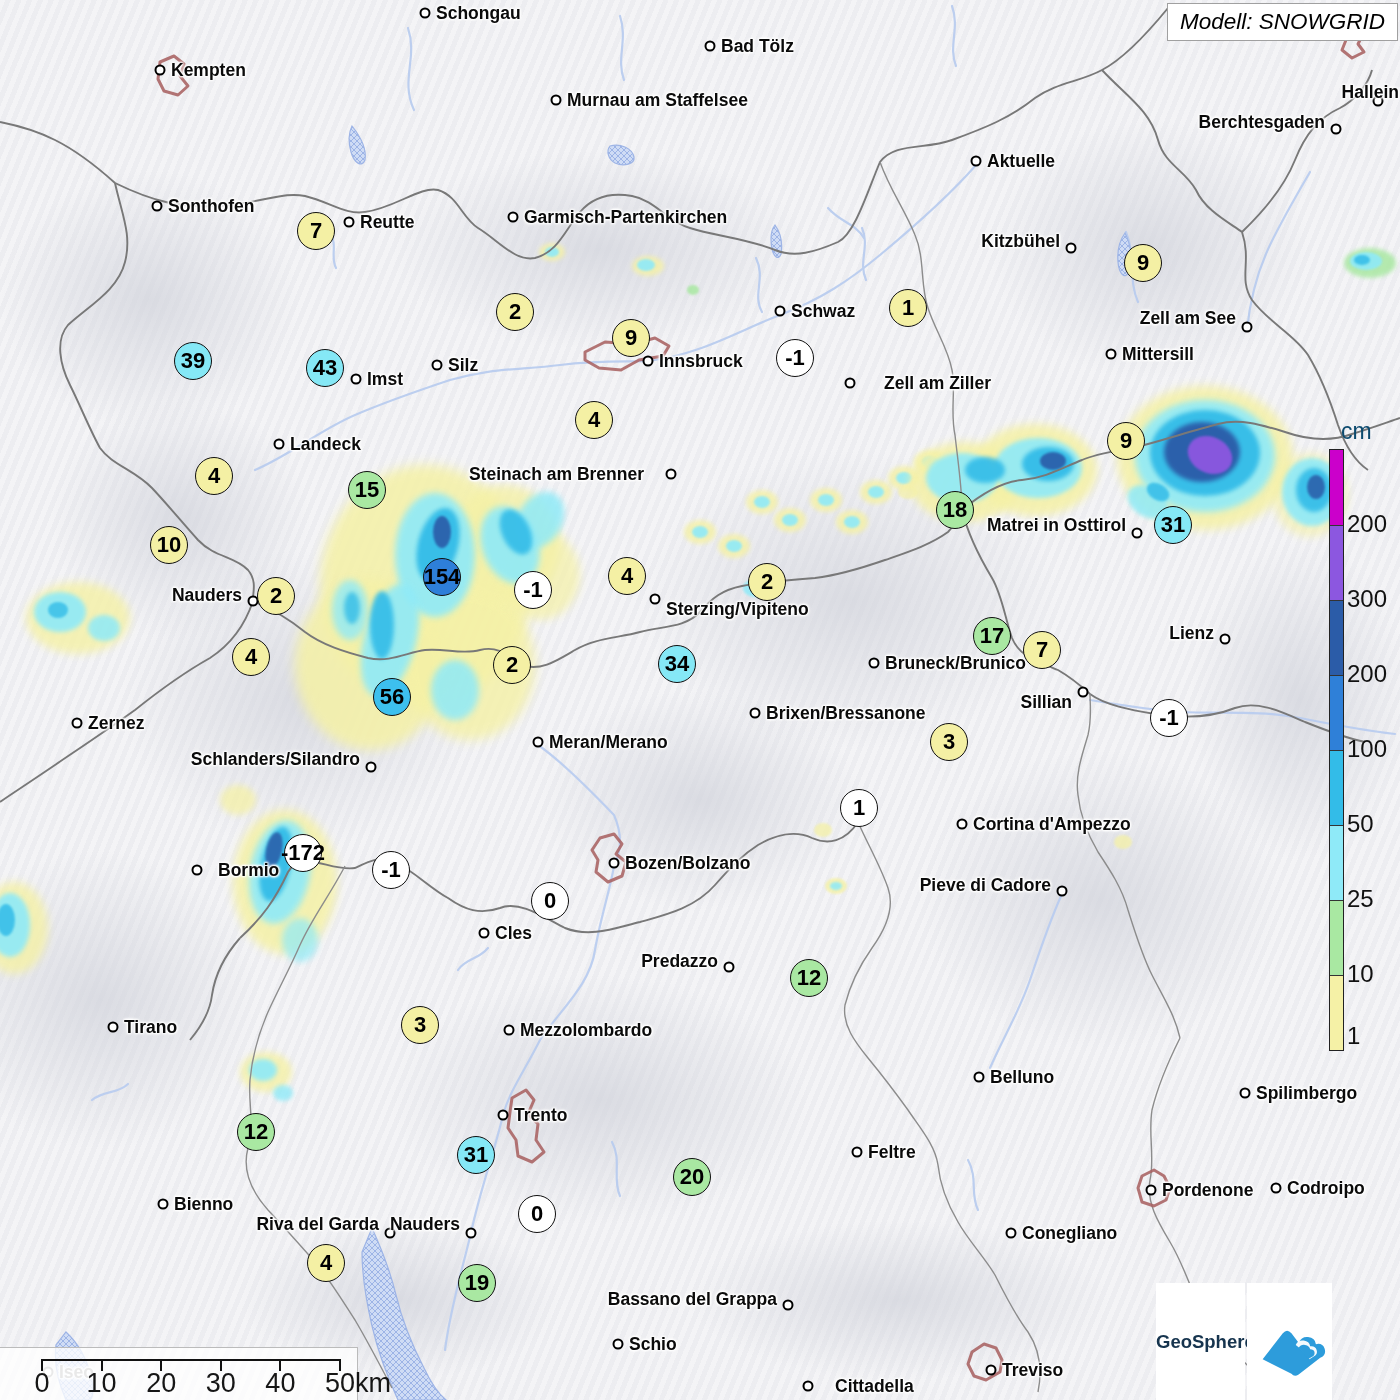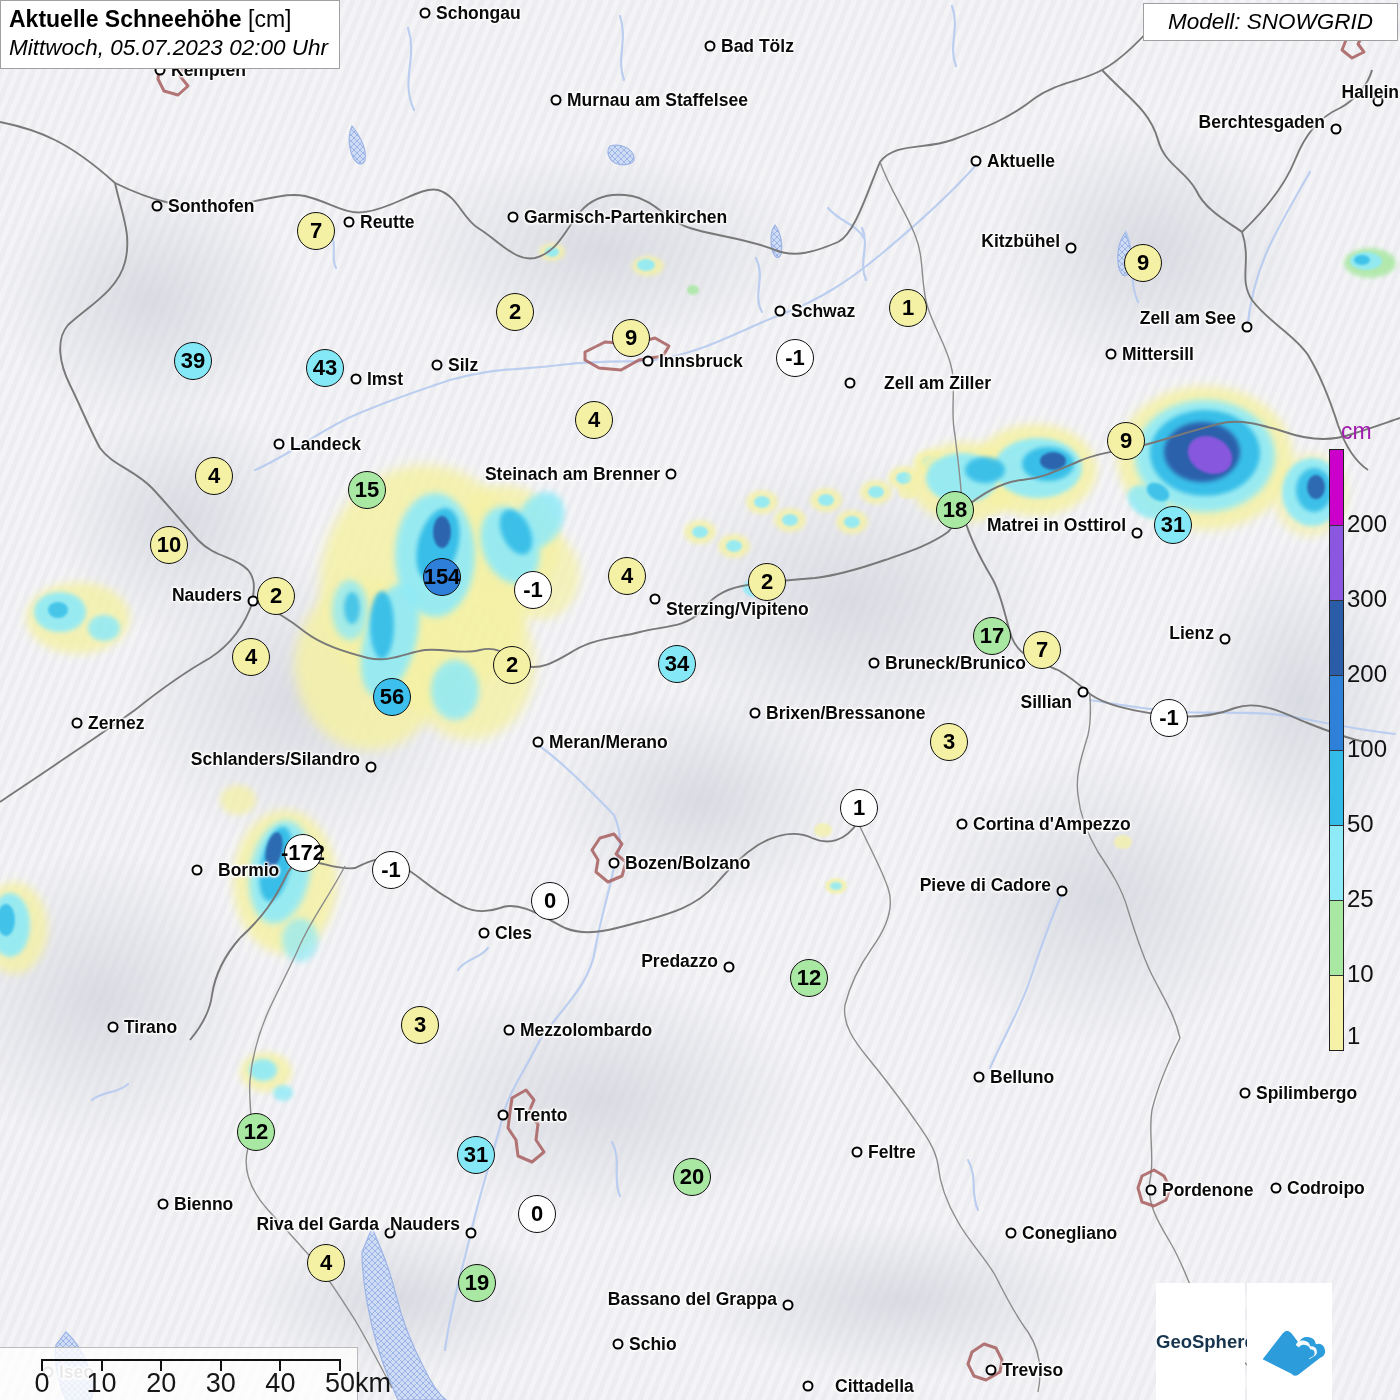--- a/index.html
+++ b/index.html
@@ -19,23 +19,23 @@
   .clabel{position:absolute;font-weight:bold;font-size:17.5px;color:#0a0a0a;white-space:nowrap;z-index:21;
      text-shadow:-1px -1px 2px #fff,1px -1px 2px #fff,-1px 1px 2px #fff,1px 1px 2px #fff,0 0 5px #fff;
      transform:translateY(-50%);}
   .clabel.left{transform:translate(-100%,-50%);}
   .clabel.faint{color:#9a9a9a;}
   .panel{position:absolute;background:#fff;border:1px solid #a0a0a0;z-index:50;}
   .title-box{left:0;top:0;padding:5px 11px 7px 8px;}
   .title-line{font-size:23px;color:#000;}
   .title-line b{font-weight:bold;}
   .subtitle-line{font-size:22.5px;font-style:italic;color:#000;margin-top:2px;}
-  .model-box{top:3px;right:2px;padding:5px 24px;font-size:22.5px;font-style:italic;color:#000;}
+  .model-box{top:3px;right:2px;padding:5px 12px;font-size:22.5px;font-style:italic;color:#000;}
   .legend{position:absolute;inset:0;z-index:40;pointer-events:none;}
-  .legend-unit{position:absolute;left:1341px;top:431px;transform:translateY(-50%);font-size:23px;color:#a21caf;}
+  .legend-unit{position:absolute;left:1341px;top:431px;transform:translateY(-50%);font-size:23px;color:#0c4a6e;}
   .legend-bar{position:absolute;left:1329px;top:449px;width:13px;border:1px solid #222;box-sizing:content-box;}
   .legend-seg{width:13px;height:75px;border-top:1px solid #333;box-sizing:border-box;}
   .legend-seg:first-child{border-top:none;}
   .lgl{position:absolute;left:1347px;transform:translateY(-50%);font-size:24px;color:#111;}
   .scalebar{position:absolute;left:0;top:1347px;width:357px;height:53px;background:rgba(255,255,255,.78);
      border:1px solid #bbb;border-left:none;border-bottom:none;z-index:45;}
   .sb-line{position:absolute;left:42px;top:11px;width:299px;height:2px;background:#111;}
   .sb-tick{position:absolute;top:11px;width:2px;height:12px;background:#111;}
   .sb-label{position:absolute;top:20px;font-size:27px;color:#161616;transform:translateX(-50%);}
   .logo-box{position:absolute;background:#fff;z-index:46;display:flex;flex-direction:row;align-items:center;}
@@ -253,21 +253,21 @@
       <div class="clabel" style="top: 361px; left: 659px;">Innsbruck</div>
       <div class="marker" style="left: 437px; top: 365px;"></div>
       <div class="clabel" style="top: 365px; left: 448px;">Silz</div>
       <div class="marker" style="left: 356px; top: 379px;"></div>
       <div class="clabel" style="top: 379px; left: 367px;">Imst</div>
       <div class="marker" style="left: 850px; top: 383px;"></div>
       <div class="clabel" style="top: 383px; left: 884px; text-align: right;">Zell am Ziller</div>
       <div class="marker" style="left: 279px; top: 444px;"></div>
       <div class="clabel" style="top: 444px; left: 290px;">Landeck</div>
       <div class="marker" style="left: 671px; top: 474px;"></div>
-      <div class="clabel left" style="top: 474px; left: 660px;">Steinach am Brenner</div>
+      <div class="clabel left" style="top: 474px; left: 644px;">Steinach am Brenner</div>
       <div class="marker" style="left: 1137px; top: 533px;"></div>
       <div class="clabel left" style="top: 525px; left: 1126px;">Matrei in Osttirol</div>
       <div class="marker" style="left: 253px; top: 601px;"></div>
       <div class="clabel left" style="top: 595px; left: 242px;">Nauders</div>
       <div class="marker" style="left: 655px; top: 599px;"></div>
       <div class="clabel" style="top: 609px; left: 666px;">Sterzing/Vipiteno</div>
       <div class="marker" style="left: 1225px; top: 639px;"></div>
       <div class="clabel left" style="top: 633px; left: 1214px;">Lienz</div>
       <div class="marker" style="left: 874px; top: 663px;"></div>
       <div class="clabel" style="top: 663px; left: 885px;">Bruneck/Brunico</div>
@@ -387,24 +387,20 @@
   <div class="lgl" style="top: 524px;">200</div>
       <div class="lgl" style="top: 599px;">300</div>
       <div class="lgl" style="top: 674px;">200</div>
       <div class="lgl" style="top: 749px;">100</div>
       <div class="lgl" style="top: 824px;">50</div>
       <div class="lgl" style="top: 899px;">25</div>
       <div class="lgl" style="top: 974px;">10</div>
       <div class="lgl" style="top: 1036px;">1</div>
     </div>
 
-  <div class="panel title-box">
-    <div class="title-line"><b>Aktuelle Schneehöhe</b> <span>[cm]</span></div>
-    <div class="subtitle-line">Mittwoch, 05.07.2023 02:00 Uhr</div>
-  </div>
   <div class="panel model-box">Modell: SNOWGRID</div>
 
   <div class="scalebar" id="scalebar">
     <div class="sb-line"></div>
   <div class="sb-tick" style="left: 41px;"></div>
       <div class="sb-label" style="left: 42px;">0</div>
       <div class="sb-tick" style="left: 100.6px;"></div>
       <div class="sb-label" style="left: 101.6px;">10</div>
       <div class="sb-tick" style="left: 160.2px;"></div>
       <div class="sb-label" style="left: 161.2px;">20</div>

